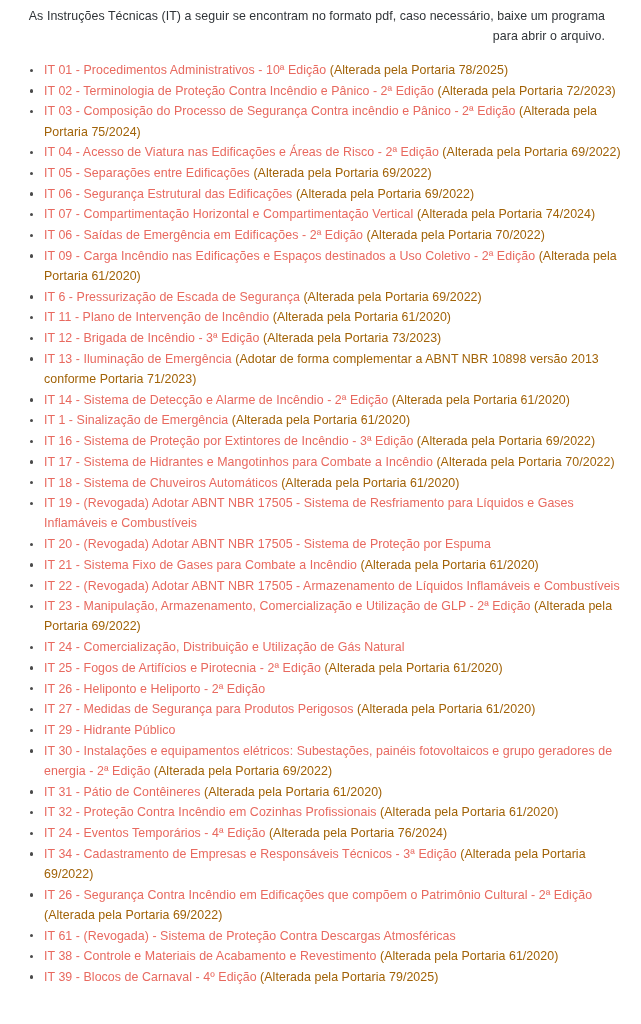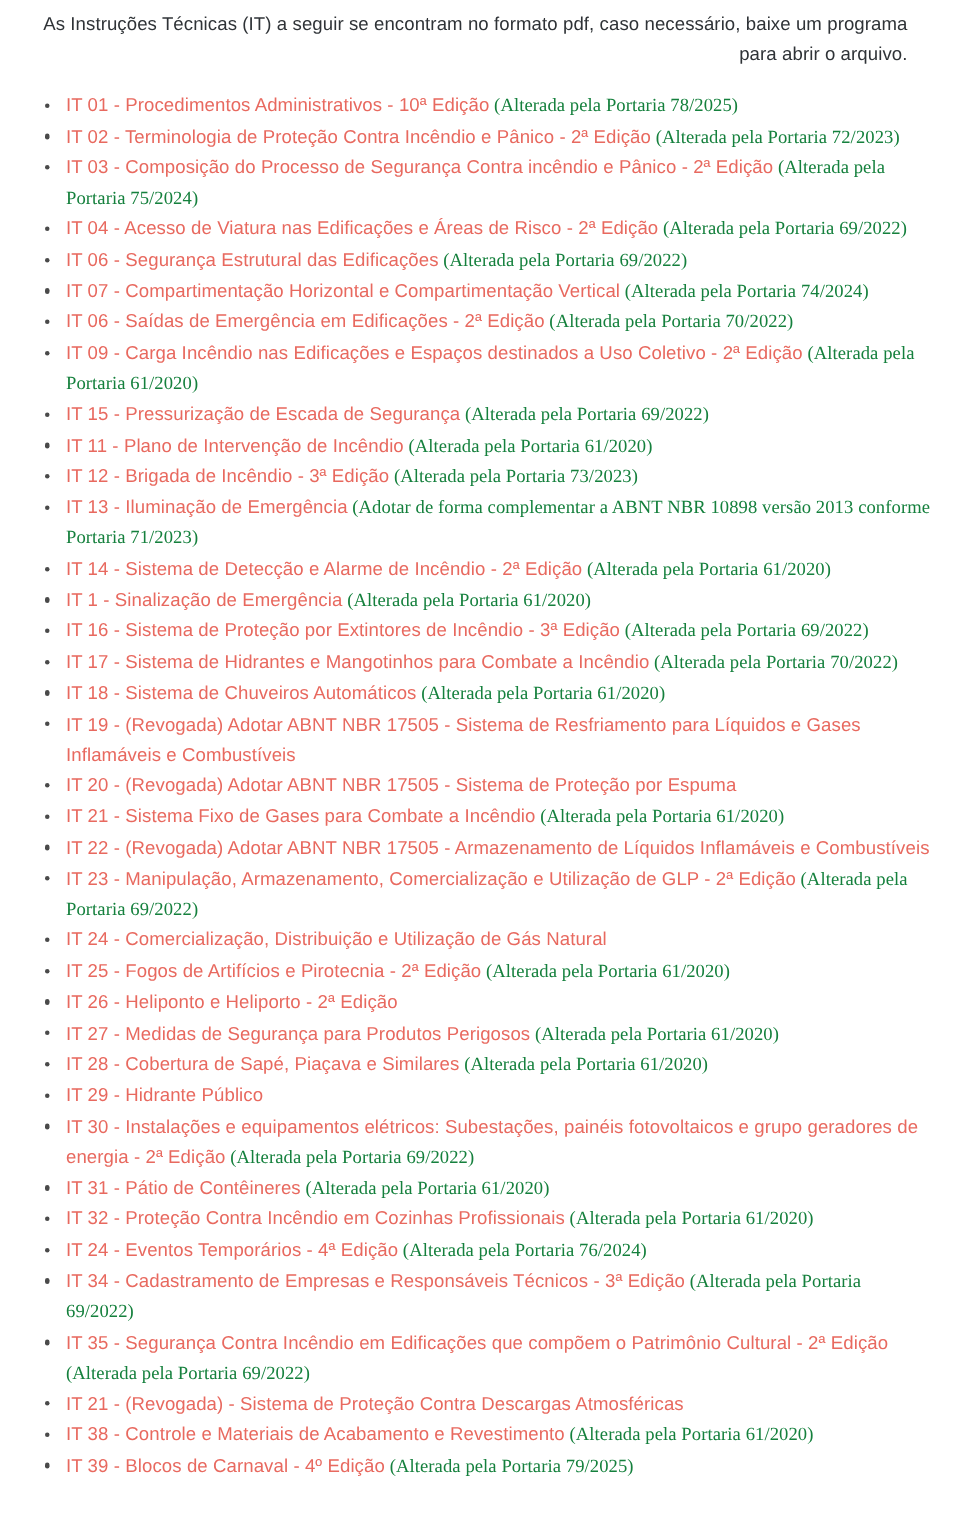--- a/index.html
+++ b/index.html
@@ -63,64 +63,63 @@
   }
 
   .it-link {
     color: #e8695f;
     text-decoration: none;
     cursor: pointer;
     margin-top: 16px;
   }
 
   .it-note {
-    color: #15803d;
-    font-family: Liberation Serif, serif;
+    color: #a16207;
   }
 </style>
 </head>
 <body>
 
 <div id="page">
 
   <p class="intro">As Instruções Técnicas (IT) a seguir se encontram no formato pdf, caso necessário, baixe um programa para abrir o arquivo.</p>
 
   <ul class="it-list">
       <li><span class="bullet"></span><a class="it-link">IT 01 - Procedimentos Administrativos - 10ª Edição</a><span class="it-note"> (Alterada pela Portaria 78/2025)</span></li>
       <li><span class="bullet"></span><a class="it-link">IT 02 - Terminologia de Proteção Contra Incêndio e Pânico - 2ª Edição</a><span class="it-note"> (Alterada pela Portaria 72/2023)</span></li>
       <li><span class="bullet"></span><a class="it-link">IT 03 - Composição do Processo de Segurança Contra incêndio e Pânico - 2ª Edição</a><span class="it-note"> (Alterada pela Portaria 75/2024)</span></li>
       <li><span class="bullet"></span><a class="it-link">IT 04 - Acesso de Viatura nas Edificações e Áreas de Risco - 2ª Edição</a><span class="it-note"> (Alterada pela Portaria 69/2022)</span></li>
+      <li><span class="bullet"></span><a class="it-link">IT 05 - Separações entre Edificações</a><span class="it-note"> (Alterada pela Portaria 69/2022)</span></li>
       <li><span class="bullet"></span><a class="it-link">IT 06 - Segurança Estrutural das Edificações</a><span class="it-note"> (Alterada pela Portaria 69/2022)</span></li>
       <li><span class="bullet"></span><a class="it-link">IT 07 - Compartimentação Horizontal e Compartimentação Vertical</a><span class="it-note"> (Alterada pela Portaria 74/2024)</span></li>
       <li><span class="bullet"></span><a class="it-link">IT 06 - Saídas de Emergência em Edificações - 2ª Edição</a><span class="it-note"> (Alterada pela Portaria 70/2022)</span></li>
       <li><span class="bullet"></span><a class="it-link">IT 09 - Carga Incêndio nas Edificações e Espaços destinados a Uso Coletivo - 2ª Edição</a><span class="it-note"> (Alterada pela Portaria 61/2020)</span></li>
-      <li><span class="bullet"></span><a class="it-link">IT 15 - Pressurização de Escada de Segurança</a><span class="it-note"> (Alterada pela Portaria 69/2022)</span></li>
+      <li><span class="bullet"></span><a class="it-link">IT 6 - Pressurização de Escada de Segurança</a><span class="it-note"> (Alterada pela Portaria 69/2022)</span></li>
       <li><span class="bullet"></span><a class="it-link">IT 11 - Plano de Intervenção de Incêndio</a><span class="it-note"> (Alterada pela Portaria 61/2020)</span></li>
       <li><span class="bullet"></span><a class="it-link">IT 12 - Brigada de Incêndio - 3ª Edição</a><span class="it-note"> (Alterada pela Portaria 73/2023)</span></li>
       <li><span class="bullet"></span><a class="it-link">IT 13 - Iluminação de Emergência</a><span class="it-note"> (Adotar de forma complementar a ABNT NBR 10898 versão 2013 conforme Portaria 71/2023)</span></li>
       <li><span class="bullet"></span><a class="it-link">IT 14 - Sistema de Detecção e Alarme de Incêndio - 2ª Edição</a><span class="it-note"> (Alterada pela Portaria 61/2020)</span></li>
       <li><span class="bullet"></span><a class="it-link">IT 1 - Sinalização de Emergência</a><span class="it-note"> (Alterada pela Portaria 61/2020)</span></li>
       <li><span class="bullet"></span><a class="it-link">IT 16 - Sistema de Proteção por Extintores de Incêndio - 3ª Edição</a><span class="it-note"> (Alterada pela Portaria 69/2022)</span></li>
       <li><span class="bullet"></span><a class="it-link">IT 17 - Sistema de Hidrantes e Mangotinhos para Combate a Incêndio</a><span class="it-note"> (Alterada pela Portaria 70/2022)</span></li>
       <li><span class="bullet"></span><a class="it-link">IT 18 - Sistema de Chuveiros Automáticos</a><span class="it-note"> (Alterada pela Portaria 61/2020)</span></li>
       <li><span class="bullet"></span><a class="it-link">IT 19 - (Revogada) Adotar ABNT NBR 17505 - Sistema de Resfriamento para Líquidos e Gases Inflamáveis e Combustíveis</a></li>
       <li><span class="bullet"></span><a class="it-link">IT 20 - (Revogada) Adotar ABNT NBR 17505 - Sistema de Proteção por Espuma</a></li>
       <li><span class="bullet"></span><a class="it-link">IT 21 - Sistema Fixo de Gases para Combate a Incêndio</a><span class="it-note"> (Alterada pela Portaria 61/2020)</span></li>
       <li><span class="bullet"></span><a class="it-link">IT 22 - (Revogada) Adotar ABNT NBR 17505 - Armazenamento de Líquidos Inflamáveis e Combustíveis</a></li>
       <li><span class="bullet"></span><a class="it-link">IT 23 - Manipulação, Armazenamento, Comercialização e Utilização de GLP - 2ª Edição</a><span class="it-note"> (Alterada pela Portaria 69/2022)</span></li>
       <li><span class="bullet"></span><a class="it-link">IT 24 - Comercialização, Distribuição e Utilização de Gás Natural</a></li>
       <li><span class="bullet"></span><a class="it-link">IT 25 - Fogos de Artifícios e Pirotecnia - 2ª Edição</a><span class="it-note"> (Alterada pela Portaria 61/2020)</span></li>
       <li><span class="bullet"></span><a class="it-link">IT 26 - Heliponto e Heliporto - 2ª Edição</a></li>
       <li><span class="bullet"></span><a class="it-link">IT 27 - Medidas de Segurança para Produtos Perigosos</a><span class="it-note"> (Alterada pela Portaria 61/2020)</span></li>
-      <li><span class="bullet"></span><a class="it-link">IT 28 - Cobertura de Sapé, Piaçava e Similares</a><span class="it-note"> (Alterada pela Portaria 61/2020)</span></li>
       <li><span class="bullet"></span><a class="it-link">IT 29 - Hidrante Público</a></li>
       <li><span class="bullet"></span><a class="it-link">IT 30 - Instalações e equipamentos elétricos: Subestações, painéis fotovoltaicos e grupo geradores de energia - 2ª Edição</a><span class="it-note"> (Alterada pela Portaria 69/2022)</span></li>
       <li><span class="bullet"></span><a class="it-link">IT 31 - Pátio de Contêineres</a><span class="it-note"> (Alterada pela Portaria 61/2020)</span></li>
       <li><span class="bullet"></span><a class="it-link">IT 32 - Proteção Contra Incêndio em Cozinhas Profissionais</a><span class="it-note"> (Alterada pela Portaria 61/2020)</span></li>
       <li><span class="bullet"></span><a class="it-link">IT 24 - Eventos Temporários - 4ª Edição</a><span class="it-note"> (Alterada pela Portaria 76/2024)</span></li>
       <li><span class="bullet"></span><a class="it-link">IT 34 - Cadastramento de Empresas e Responsáveis Técnicos - 3ª Edição</a><span class="it-note"> (Alterada pela Portaria 69/2022)</span></li>
-      <li><span class="bullet"></span><a class="it-link">IT 35 - Segurança Contra Incêndio em Edificações que compõem o Patrimônio Cultural - 2ª Edição</a><span class="it-note"> (Alterada pela Portaria 69/2022)</span></li>
-      <li><span class="bullet"></span><a class="it-link">IT 21 - (Revogada) - Sistema de Proteção Contra Descargas Atmosféricas</a></li>
+      <li><span class="bullet"></span><a class="it-link">IT 26 - Segurança Contra Incêndio em Edificações que compõem o Patrimônio Cultural - 2ª Edição</a><span class="it-note"> (Alterada pela Portaria 69/2022)</span></li>
+      <li><span class="bullet"></span><a class="it-link">IT 61 - (Revogada) - Sistema de Proteção Contra Descargas Atmosféricas</a></li>
       <li><span class="bullet"></span><a class="it-link">IT 38 - Controle e Materiais de Acabamento e Revestimento</a><span class="it-note"> (Alterada pela Portaria 61/2020)</span></li>
       <li><span class="bullet"></span><a class="it-link">IT 39 - Blocos de Carnaval - 4º Edição</a><span class="it-note"> (Alterada pela Portaria 79/2025)</span></li>
     </ul>
 
 </div>
 
 </body></html>

